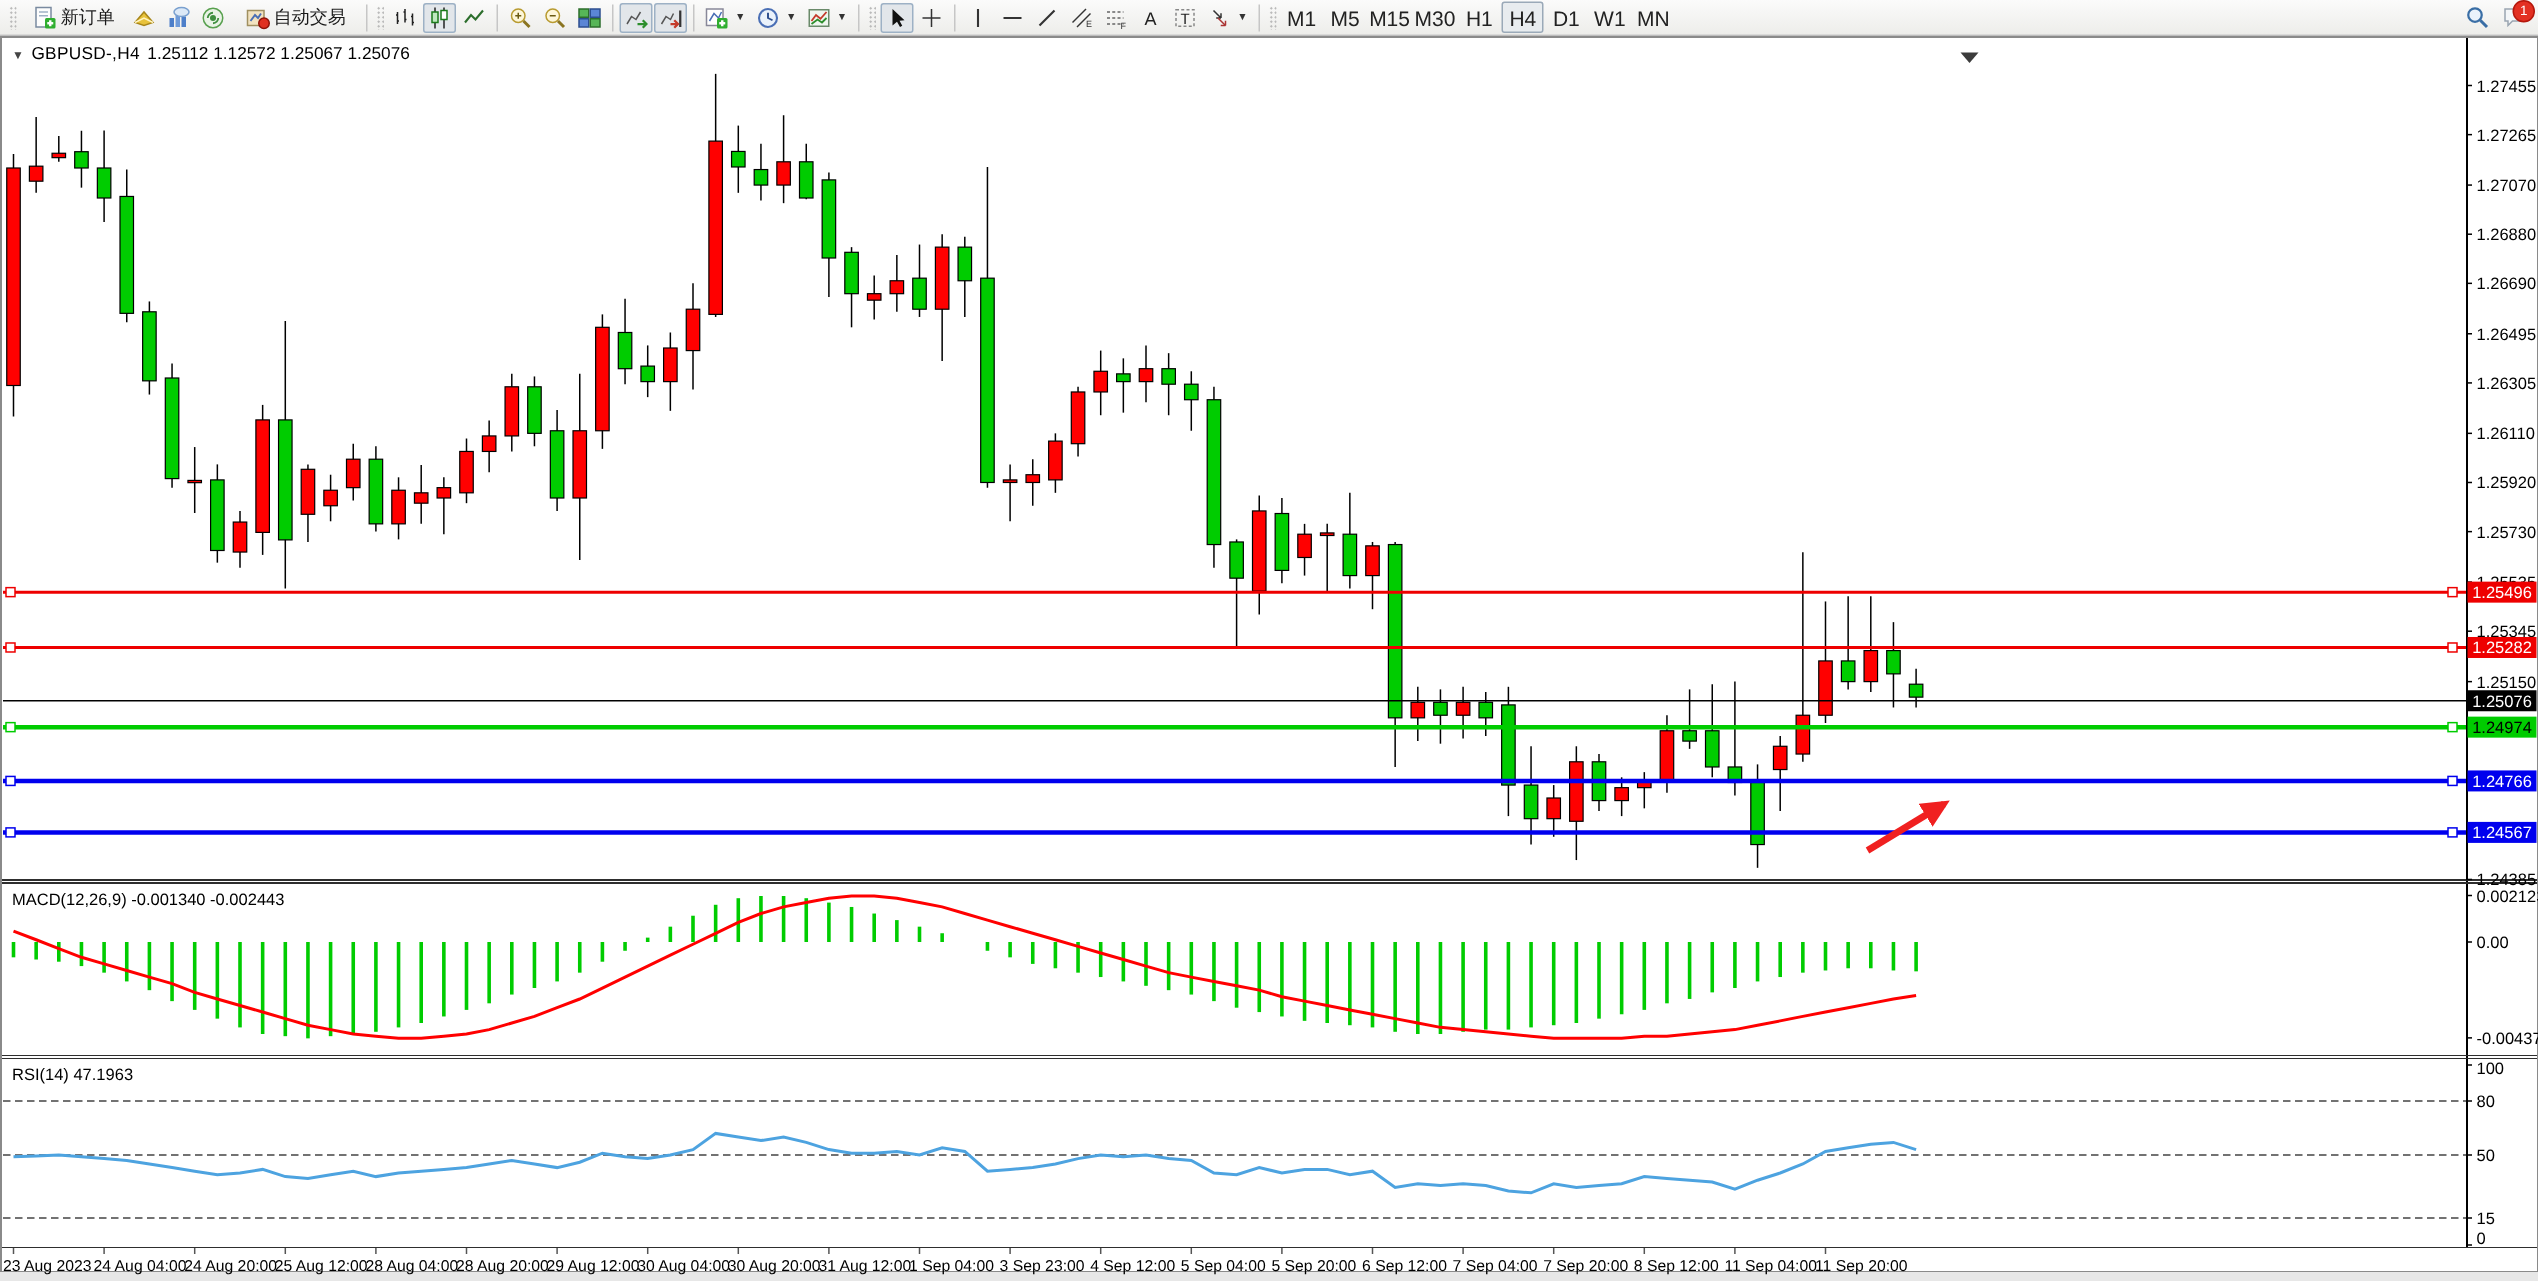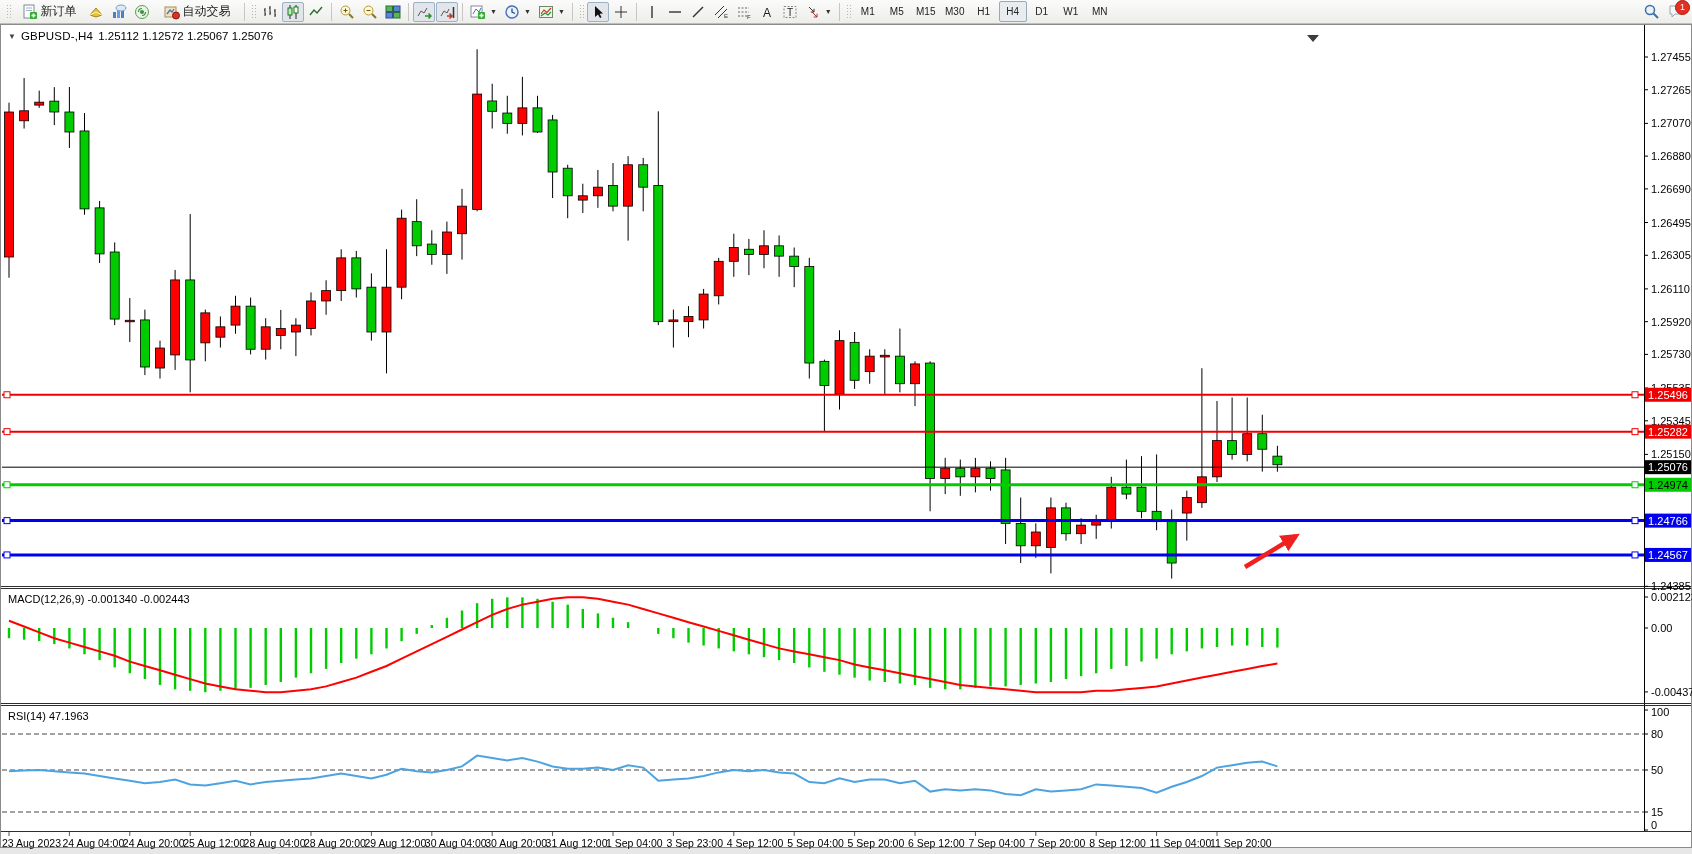--- a/index.html
+++ b/index.html
@@ -11,21 +11,21 @@
   .grip{width:5px;height:16px;margin:0 2px;
     background-image:radial-gradient(#b5b5b5 35%,transparent 36%);background-size:3px 3px;}
   .sep{width:1px;height:18px;background:#c6c6c6;margin:0 3px;}
   .tbtn{display:flex;align-items:center;gap:3px;height:20px;min-width:22px;padding:0 2px;
     background:transparent;border:1px solid transparent;border-radius:2px;justify-content:center;
     font-family:"Liberation Sans",sans-serif;font-size:12px;color:#1a1a1a;cursor:default;}
   .tbtn.pressed{background:#e2e6ea;border:1px solid #9db1c5;}
   .tbtn .caret{font-size:7px;color:#333;margin-left:1px;}
   .tflist{display:flex;gap:1px;}
   .tf{height:19px;min-width:26px;display:flex;align-items:center;justify-content:center;
-    font-size:10px;color:#222;border:1px solid transparent;border-radius:2px;}
+    font-size:14px;color:#222;border:1px solid transparent;border-radius:2px;}
   .tf.active{background:#e8ecef;border:1px solid #9aa9b8;}
   .spacer{flex:1;}
   .chatwrap{position:relative;width:24px;height:20px;display:flex;align-items:center;justify-content:center;}
   .badge{position:absolute;right:-2px;top:-2px;width:13px;height:13px;border-radius:50%;
     background:#e33022;color:#fff;font-size:9px;display:flex;align-items:center;justify-content:center;border:1px solid #b5170c;}
   
   #chartwin{position:absolute;left:0;top:24px;width:1692px;height:830px;background:#fff;}
   #chartwin svg{position:absolute;left:0;top:0;}
   #symline{position:absolute;left:8px;top:6px;display:flex;align-items:center;gap:5px;z-index:5;
     font-size:11.5px;color:#000;}

